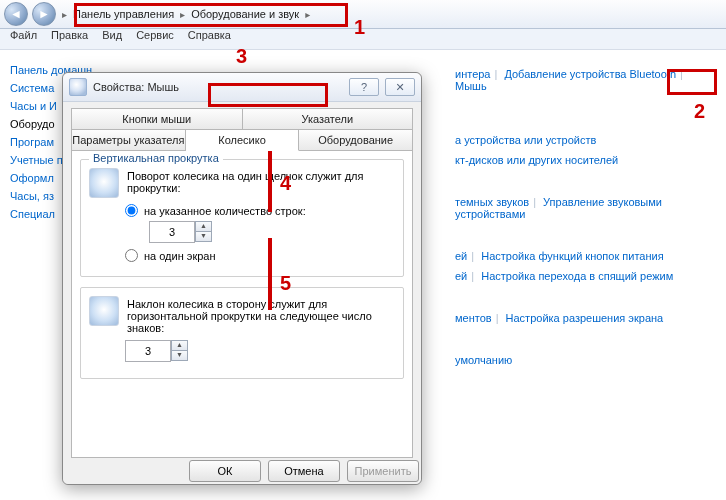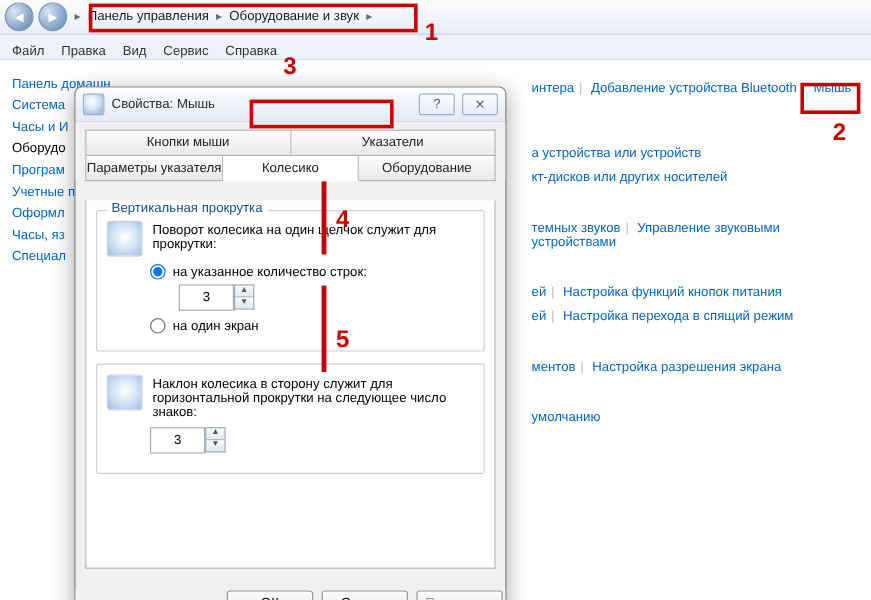--- a/index.html
+++ b/index.html
@@ -2,44 +2,44 @@
 <html><head>
 <meta charset="utf-8">
 <style>
 html,body{margin:0;padding:0;font-family:"Segoe UI",Tahoma,sans-serif;font-size:11px;color:#000;background:#fff;width:726px;height:500px;overflow:hidden}
 
 .nav{height:28px;background:linear-gradient(#fdfdfe,#e8eef7);border-bottom:1px solid #b7c4d6;display:flex;align-items:center;padding:0 4px;gap:4px}
 .nav .circle{width:22px;height:22px;border-radius:50%;background:radial-gradient(circle at 30% 30%,#d8e6f7,#9ab3d4,#5a7fa8);border:1px solid #8096b2;display:flex;align-items:center;justify-content:center;color:#fff;font-size:12px}
 .nav .sep{color:#6b6b6b;font-size:10px;padding:0 2px}
 .nav .crumb{color:#1a1a1a}
 
-.menubar{height:20px;background:#eef3fa;border-bottom:1px solid #d6dde8;display:flex;align-items:flex-end;gap:14px;padding:0 10px;color:#333}
+.menubar{height:20px;background:#eef3fa;border-bottom:1px solid #d6dde8;display:flex;align-items:flex-start;gap:14px;padding:0 10px;color:#333}
 .menubar span{cursor:default}
 
 .content{position:relative;display:flex;height:452px}
 .sidebar{width:85px;padding:8px 4px 0 10px;background:#fff}
 .sidebar a{display:block;color:#0066cc;margin:6px 0;cursor:pointer;white-space:nowrap}
 .sidebar a.curr{color:#000}
 .right{flex:1;padding:10px 8px 0 340px;position:relative}
-.right .linkline{margin:8px 4px;color:#0066cc}
+.right .linkline{margin:8px 16px;color:#0066cc}
 .right .linkline span{color:#0066cc;cursor:pointer}
 .right .linkline .pipe{color:#b6c2d2;margin:0 4px}
 
 .dialog{position:absolute;left:62px;top:22px;width:358px;background:#f0f0f0;border:1px solid #888;border-radius:6px;box-shadow:0 4px 18px rgba(0,0,0,.35)}
 .titlebar{height:28px;background:linear-gradient(#fbfcfe,#e3e9f3);border-bottom:1px solid #c9d2df;border-radius:6px 6px 0 0;display:flex;align-items:center;padding:0 6px;gap:6px}
 .titlebar .ticon{width:16px;height:16px;border-radius:2px;background:radial-gradient(circle at 40% 35%,#fff,#d8e4f5 45%,#a7bedd 80%);border:1px solid #9ab3d4}
 .titlebar .ttxt{flex:1;color:#2a2a2a}
 .titlebar .wbtn{width:28px;height:16px;border:1px solid #9fb0c6;border-radius:2px;background:linear-gradient(#fdfeff,#e6edf7);display:flex;align-items:center;justify-content:center;font-size:11px;color:#58677c;cursor:default}
 .tabs{background:#f0f0f0;padding:6px 8px 0 8px}
 .tabrow{display:flex}
 .tabrow .tab{flex:1;text-align:center;padding:4px 0;background:linear-gradient(#fdfdfd,#e9e9e9);border:1px solid #b7b7b7;font-size:11px;color:#222;cursor:default}
 .tabrow .tab + .tab{border-left:none}
 .tabrow.r2 .tab{border-top:none}
 .tabrow .tab.active{background:#fff;border-bottom-color:#fff;position:relative;z-index:2}
-.tabbody{background:#fff;border:1px solid #b7b7b7;border-top:none;margin:16px 8px;padding:8px}
+.tabbody{background:#fff;border:1px solid #b7b7b7;border-top:none;margin:0 8px;padding:8px}
 .group{border:1px solid #d0d0d0;border-radius:2px;margin-bottom:10px;padding:8px 8px 10px 8px;position:relative}
 .group .legend{position:absolute;top:-8px;left:8px;background:#fff;padding:0 4px;color:#1a4e8a}
 .icon-wheel{width:28px;height:28px;border:1px solid #c9d4e3;border-radius:3px;background:radial-gradient(circle at 50% 45%,#fff,#cde0f5 55%,#a9c3e2 90%);float:left;margin-right:8px}
 .desc{overflow:hidden;color:#000;font-size:11px;padding-top:2px}
 .radio{display:flex;align-items:center;gap:6px;margin:6px 0 4px 36px}
 .radio input{margin:0}
 .spinwrap{margin:2px 0 6px 60px;display:flex}
 .spinwrap input{width:40px;height:18px;text-align:center;border:1px solid #abadb3;background:#fff;font-size:11px}
 .spinbtns{display:flex;flex-direction:column}
 .spinbtns div{width:15px;height:9px;border:1px solid #9da8b7;background:linear-gradient(#f8fafc,#e2e7ef);font-size:7px;line-height:7px;text-align:center;color:#555;cursor:default}

